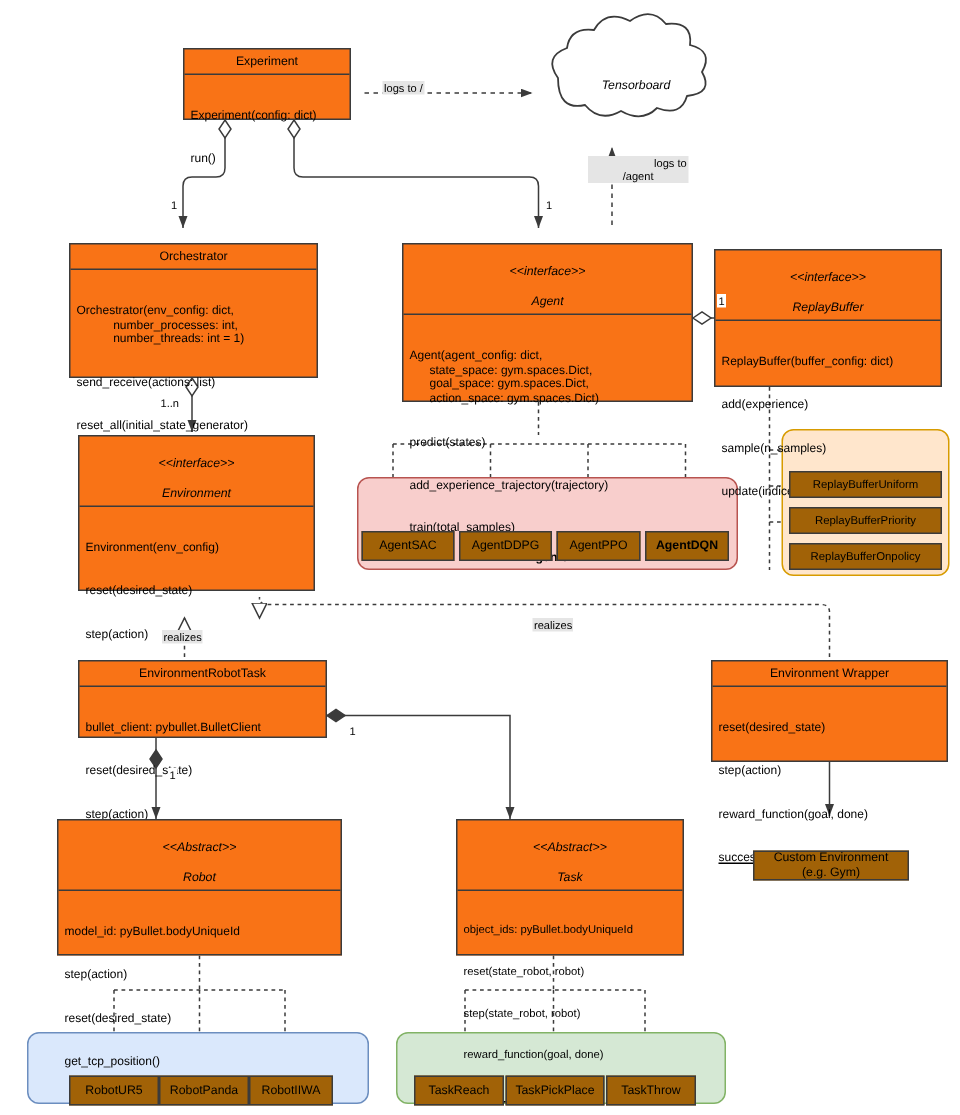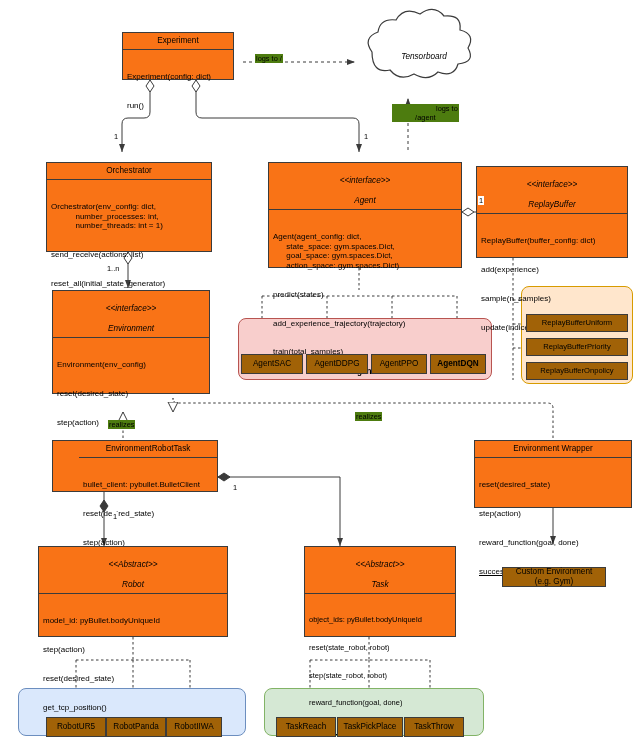--- a/index.html
+++ b/index.html
@@ -76,21 +76,21 @@
     position: absolute;
     left: 0; right: 0;
     bottom: 3px;
     text-align: center;
     font-size: 8.2px;
     font-weight: bold;
   }
   .edge-label {
     position: absolute;
     font-size: 7.4px;
-    background: #4d7c0f;
+    background: #e5e5e5;
     padding: 0 1px;
     z-index: 5;
     white-space: nowrap;
   }
   .mult {
     position: absolute;
     font-size: 7.4px;
     z-index: 5;
     background: #ffffff;
     padding: 0 1px;
@@ -265,21 +265,21 @@
   <div class="group" style="left:521px; top:286px; width:112px; height:98px; background:#ffe6cc; border:1.2px solid #d79b00;">
     <span class="glabel">Replay AgentSAC</span>
   </div>
   <div class="simple" style="left:526px; top:291px; width:102px; height:18px; font-size:7.6px;">ReplayBufferUniform</div>
   <div class="simple" style="left:526px; top:315px; width:102px; height:18px; font-size:7.6px;">ReplayBufferPriority</div>
   <div class="simple" style="left:526px; top:339px; width:102px; height:18px; font-size:7.6px;">ReplayBufferOnpolicy</div>
 
   <div class="edge-label" style="left:108px; top:420px;">realizes</div>
   <div class="edge-label" style="left:355px; top:412px;">realizes</div>
 
-  <div class="box" style="left:52px; top:440px; width:166px; height:52px;padding-left:26px;">
+  <div class="box" style="left:52px; top:440px; width:166px; height:52px;">
     <div class="hdr">EnvironmentRobotTask</div>
     <div class="body">
       <span class="m">bullet_client: pybullet.BulletClient</span>
       <span class="m">reset(desired_state)</span>
       <span class="m">step(action)</span>
     </div>
   </div>
 
   <div class="mult" style="left:232px; top:483px;">1</div>
   <div class="mult" style="left:112px; top:512px;">1</div>

